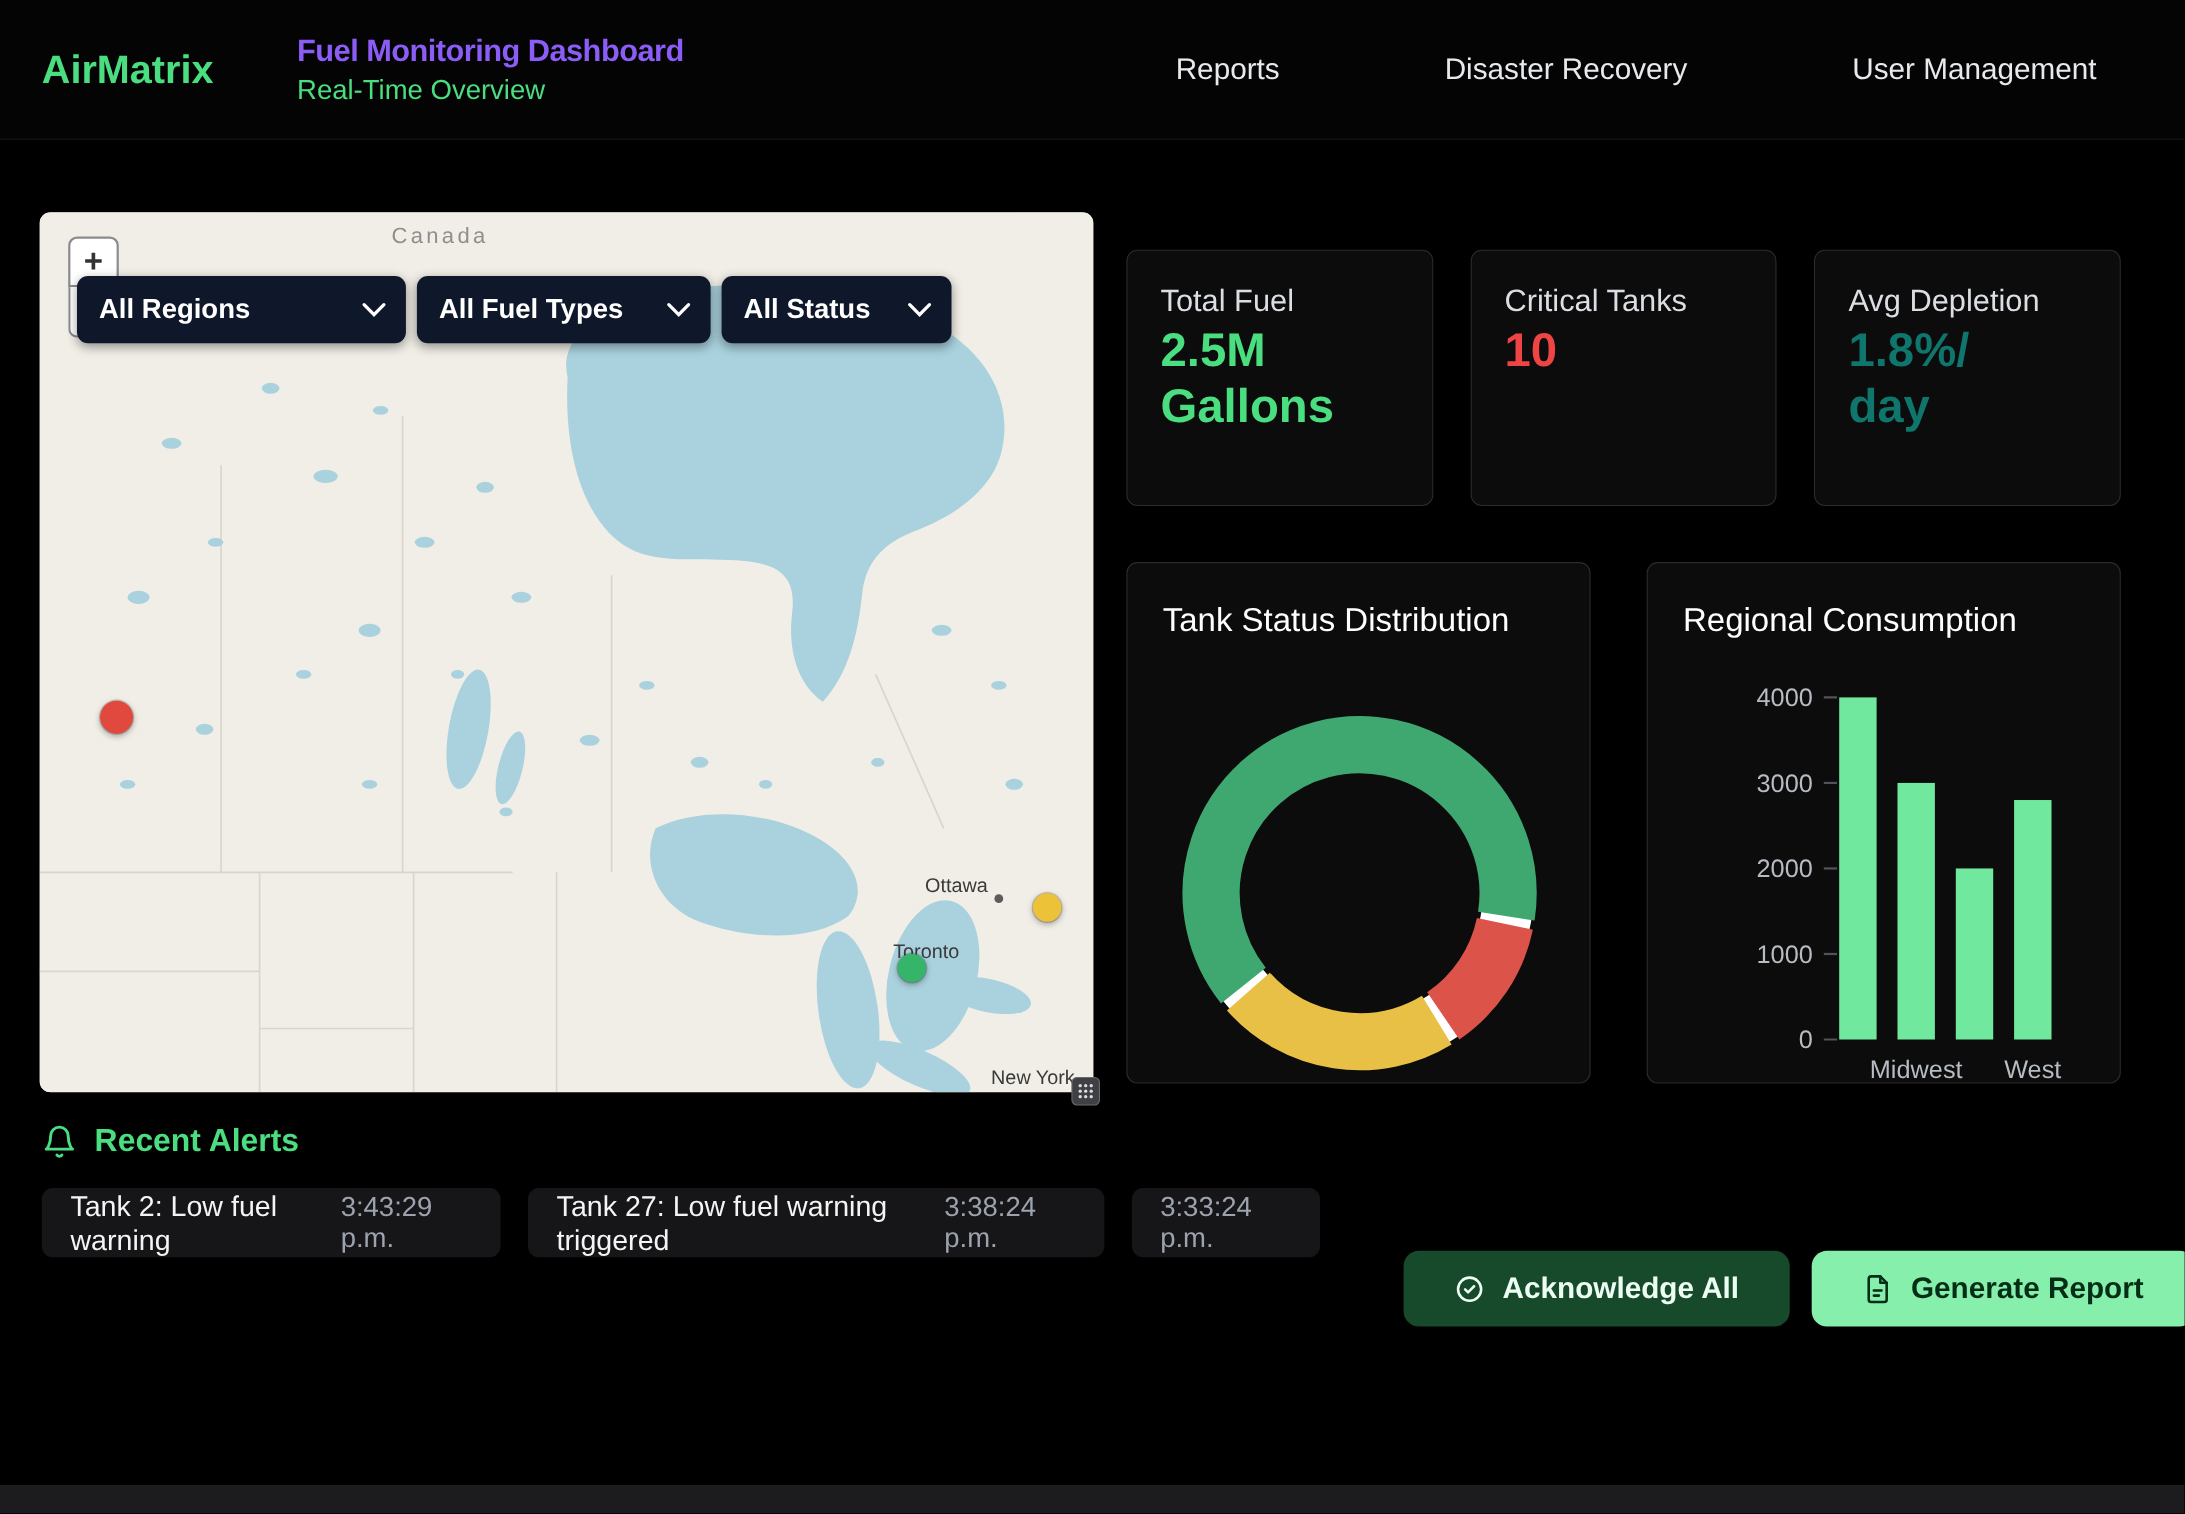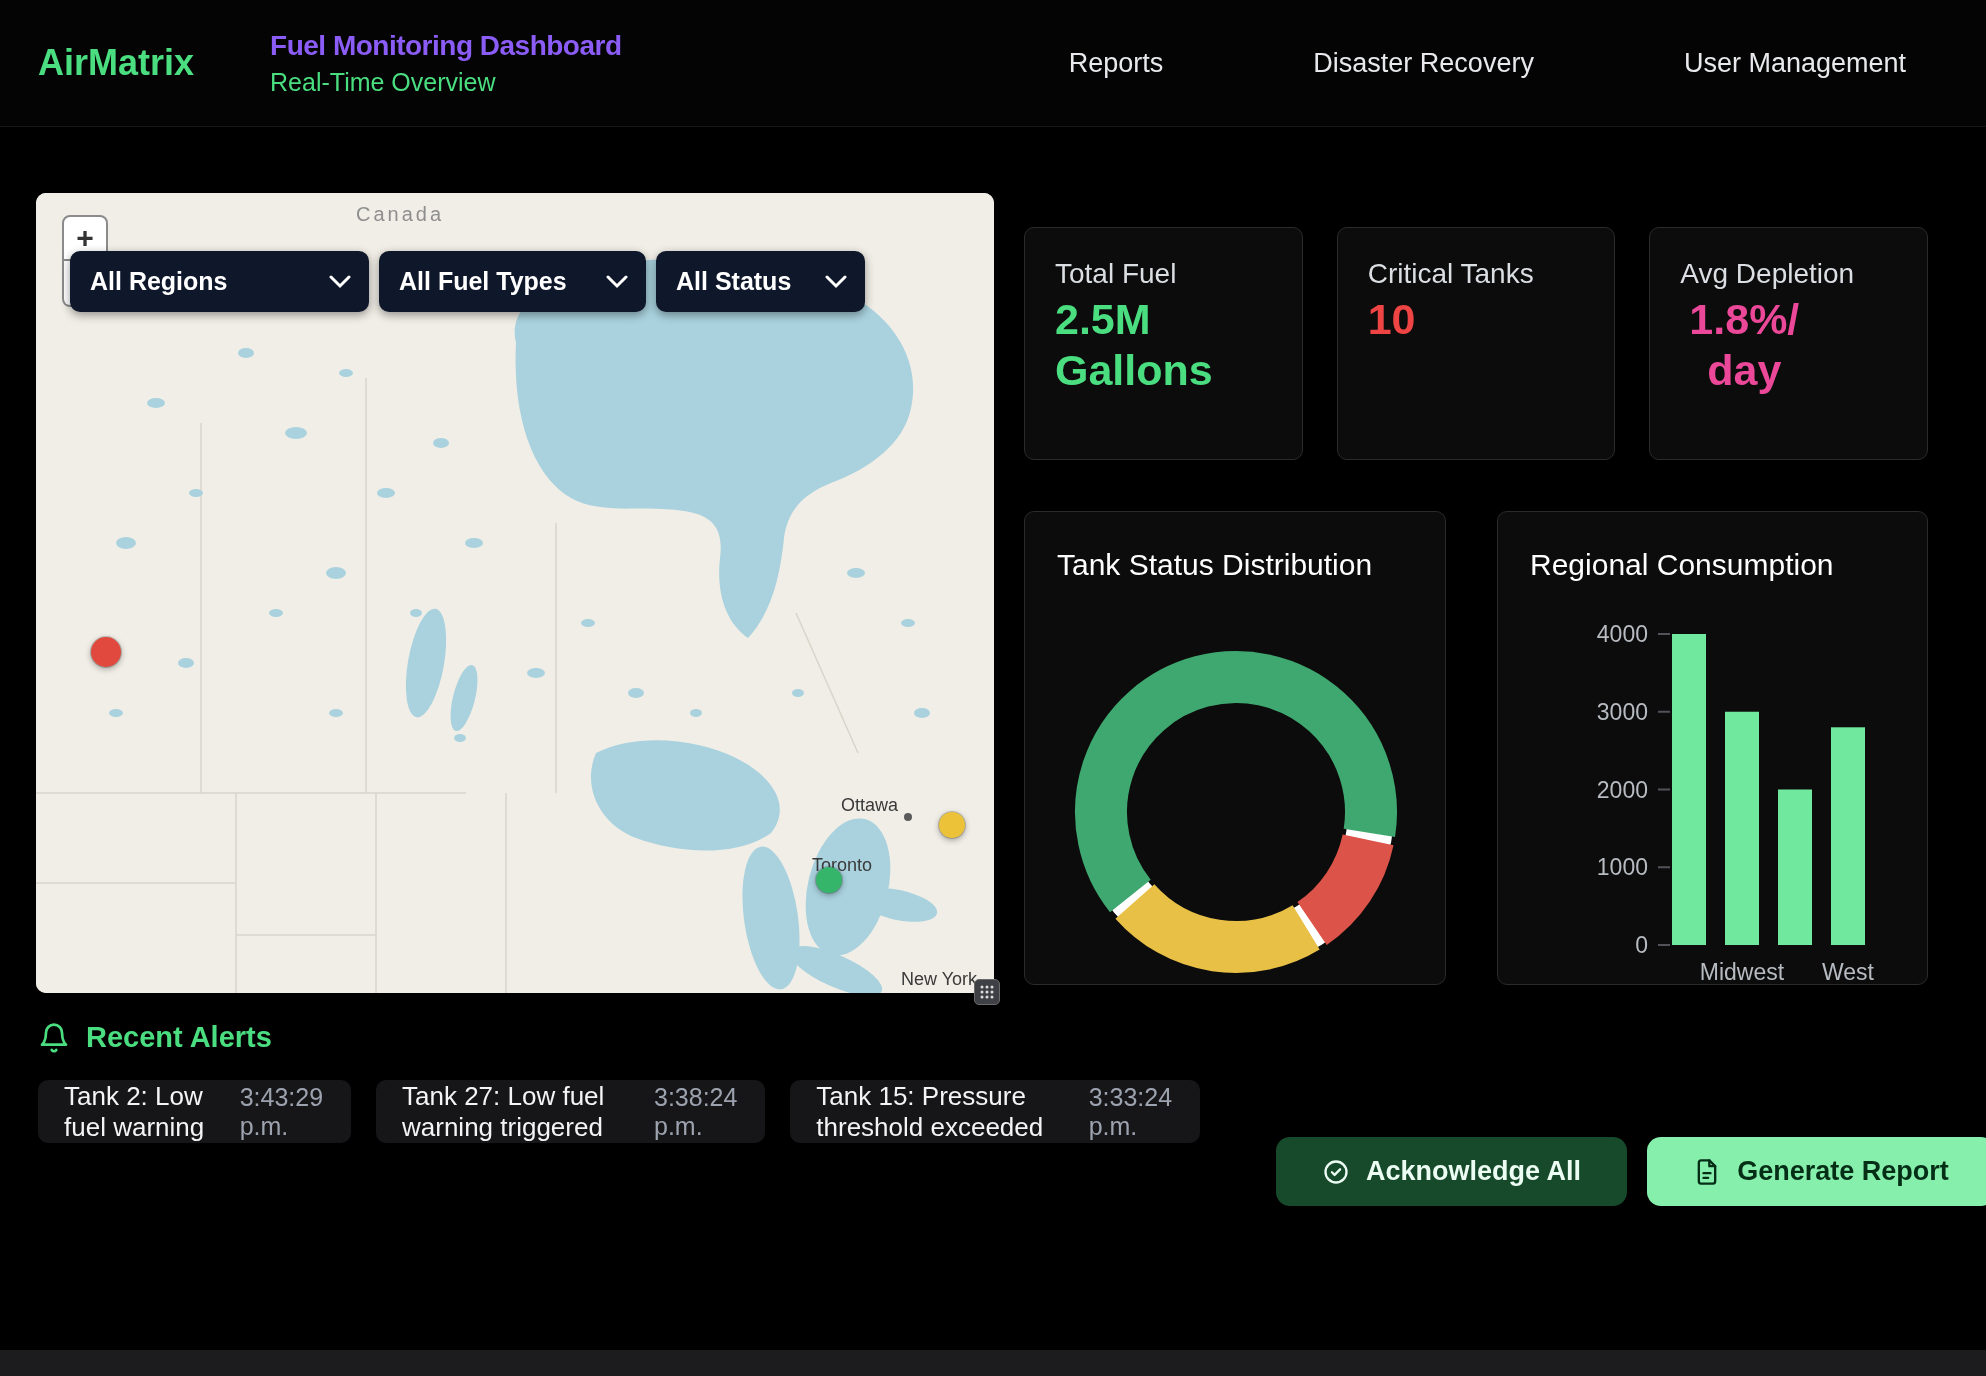--- a/index.html
+++ b/index.html
@@ -221,21 +221,21 @@
       <div class="stat-card">
         <div class="stat-label">Total Fuel</div>
         <div class="stat-value" style="color: rgb(74, 222, 128);">2.5M Gallons</div>
       </div>
       <div class="stat-card">
         <div class="stat-label">Critical Tanks</div>
         <div class="stat-value" style="color: rgb(239, 68, 68);">10</div>
       </div>
       <div class="stat-card">
         <div class="stat-label">Avg Depletion</div>
-        <div class="stat-value" style="color: #ec4899; text-align: center;">1.8%/day</div>
+        <div class="stat-value" style="color: #0f766e;">1.8%/day</div>
       </div>
     </div>
 
     <div class="charts-row">
       <div class="chart-card donut-card">
         <div class="chart-title">Tank Status Distribution</div>
         <svg id="donut-svg" class="chart" width="422" height="474" viewBox="0 0 422 474">
             <circle cx="211" cy="300" r="135" fill="none" stroke="#ffffff" stroke-width="46"></circle>
             <path d="M 105.35 384.04 A 135 135 0 1 1 344.37 320.89" fill="none" stroke="#3fa870" stroke-width="52"></path>
             <path d="M 343.10 327.84 A 135 135 0 0 1 287.08 411.52" fill="none" stroke="#dc5349" stroke-width="52"></path>
@@ -280,21 +280,20 @@
     <div class="alert-list">
       <div class="alert-row">
         <span class="alert-msg">Tank 2: Low fuel warning</span>
         <span class="alert-time">3:43:29 p.m.</span>
       </div>
       <div class="alert-row">
         <span class="alert-msg">Tank 27: Low fuel warning triggered</span>
         <span class="alert-time">3:38:24 p.m.</span>
       </div>
       <div class="alert-row">
-        <span class="alert-msg">Tank 15: Pressure threshold exceeded</span>
         <span class="alert-time">3:33:24 p.m.</span>
       </div>
     </div>
 
     <div class="alert-actions">
       <button class="btn btn-ack">
         <svg viewBox="0 0 24 24" fill="none" stroke="currentColor" stroke-width="2" stroke-linecap="round" stroke-linejoin="round">
           <circle cx="12" cy="12" r="9"></circle>
             <path d="M8.5 12.2l2.3 2.3 4.7-4.8"></path>
         </svg>

